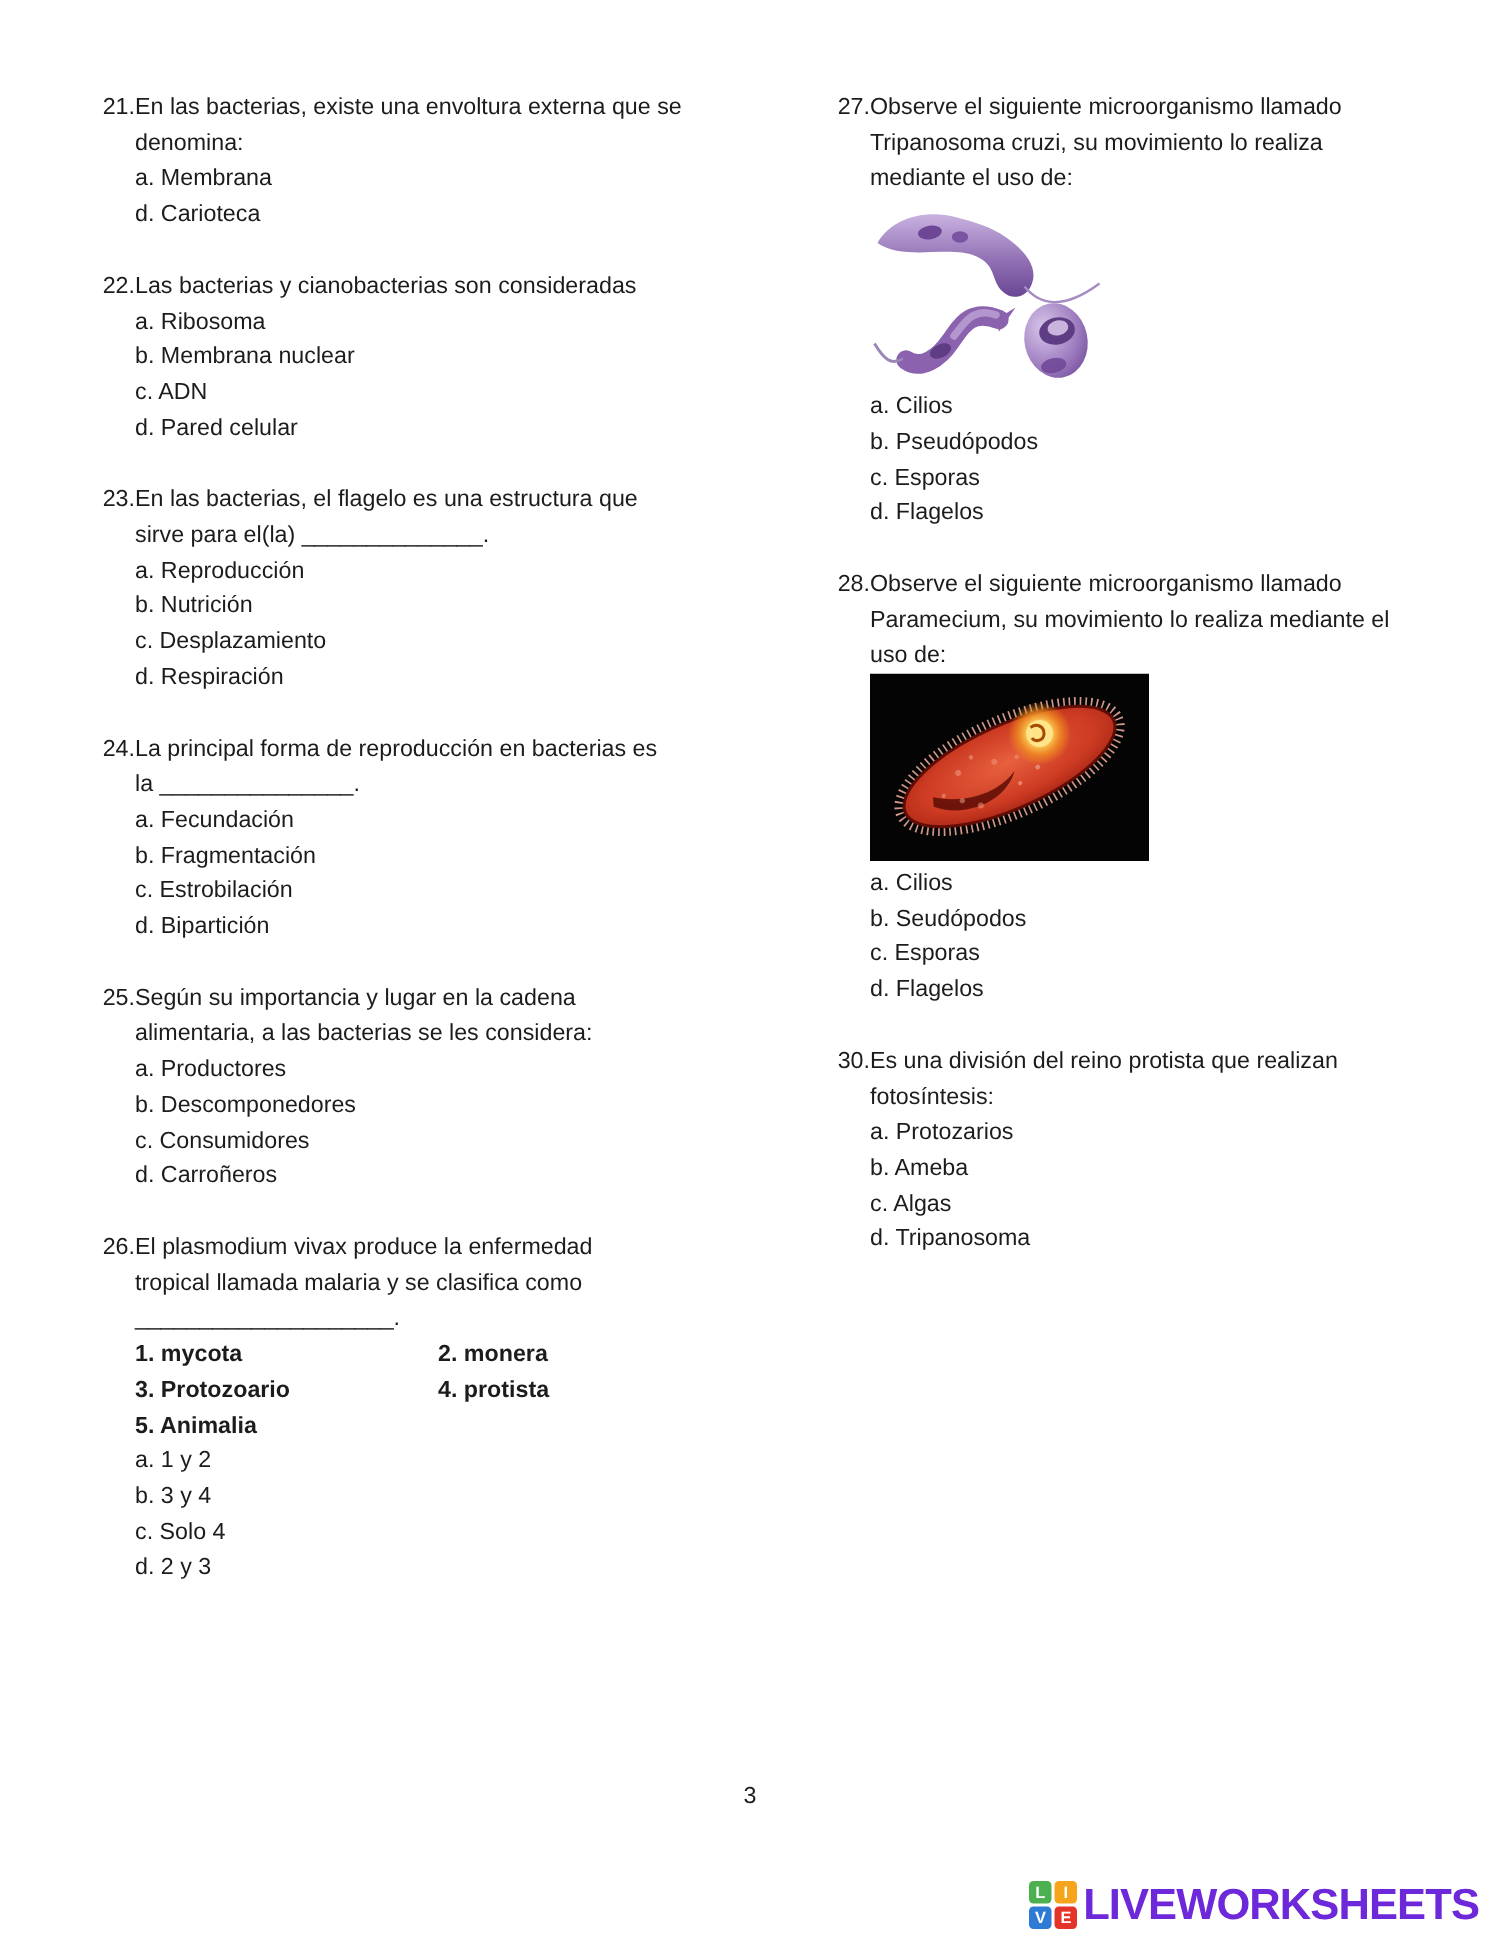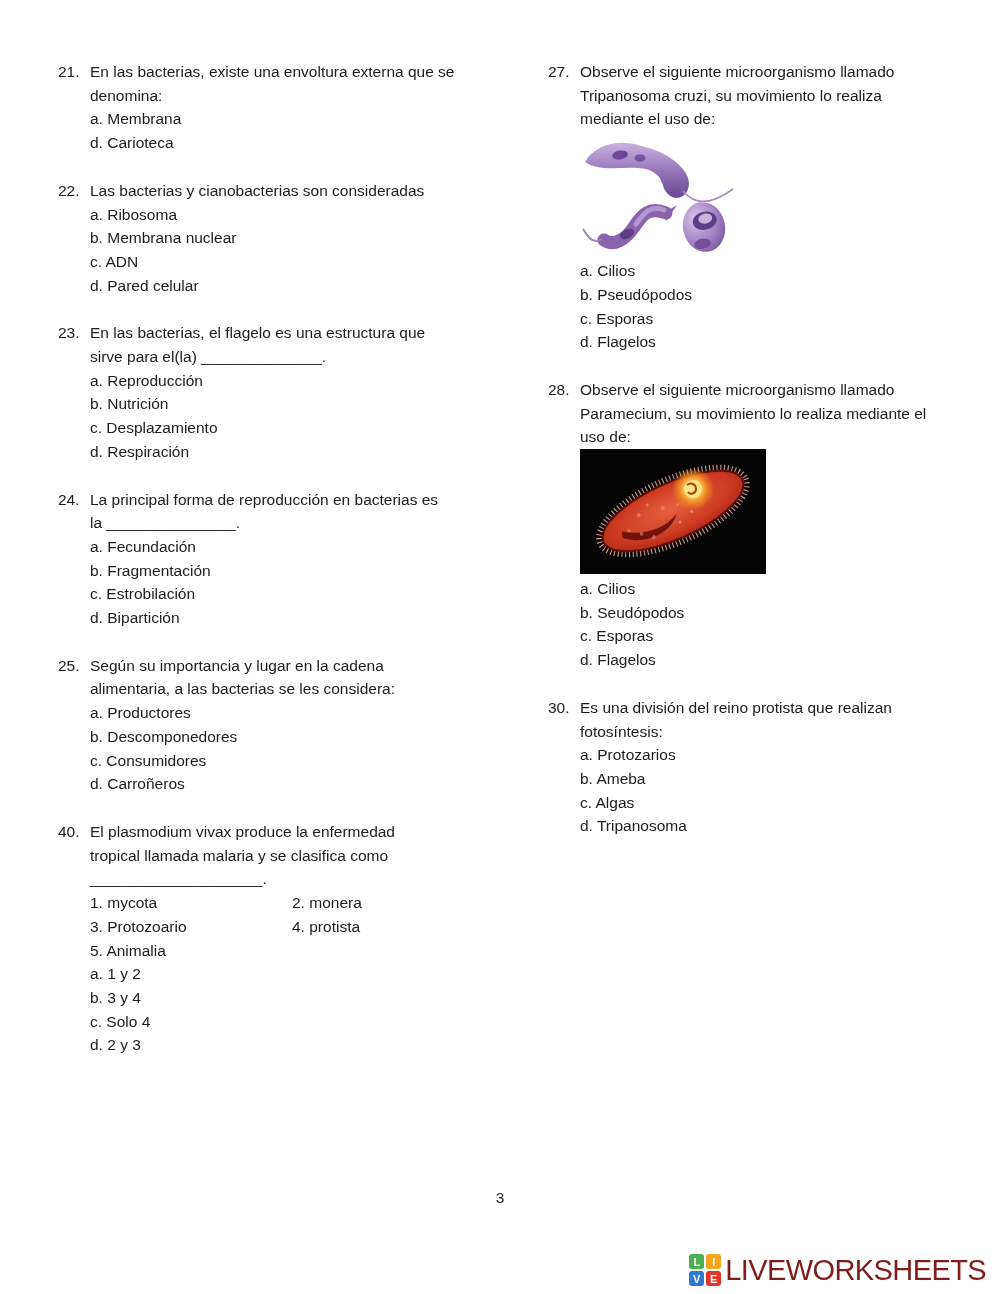--- a/index.html
+++ b/index.html
@@ -4,42 +4,42 @@
 <style>
   html,body { margin:0; padding:0; }
   body {
     width:1000px; height:1294px; background:#ffffff; position:relative;
     font-family:"Liberation Sans", sans-serif; color:#1c1c1c; overflow:hidden;
   }
   .col { position:absolute; top:60px; }
   .col-left  { left:58px;  width:458px; }
   .col-right { left:548px; width:466px; }
   .question { display:flex; margin-bottom:24px; }
-  .qnum  { flex:0 0 32px; font-size:15.5px; line-height:23.7px; }
+  .qnum  { flex:0 0 32px; font-size:15.5px; line-height:23.7px;text-align:right; }
   .qbody { flex:1; min-width:0; }
   .tline, .option, .items-row { font-size:15.5px; line-height:23.7px; white-space:nowrap; }
-  .items-row { display:flex; }
+  .items-row { display:flex;font-weight:bold; }
   .items-row .item-a { width:202px; flex:0 0 202px; }
   .q-image { margin:0 0 3px 0; line-height:0; }
   .page-num {
     position:absolute; top:1186px; left:0; width:1000px; text-align:center;
     font-size:15.5px; line-height:23.7px;
   }
   .logo { position:absolute; top:1253px; right:14px; display:flex; align-items:center; gap:4px; }
   .logo-grid {
     display:grid; grid-template-columns:15px 15px; grid-template-rows:15px 15px; gap:2px;
   }
   .logo-sq {
     display:flex; align-items:center; justify-content:center;
     color:#ffffff; font-weight:bold; font-size:11px; border-radius:3px;
   }
   .sq-l { background:#4caf50; } .sq-i { background:#f7a41d; }
   .sq-v { background:#2e7bd6; } .sq-e { background:#e5332a; }
   .logo-text {
-    font-size:29px; font-weight:normal; color:#7f1d1d; letter-spacing:-0.6px; line-height:34px;
+    font-size:29px; font-weight:bold; color:#6d28d9; letter-spacing:-0.6px; line-height:34px;
   }
 </style>
 </head>
 <body>
 
 <div class="col col-left">
 
   <div class="question">
     <div class="qnum">21.</div>
     <div class="qbody">
@@ -91,21 +91,21 @@
       <div class="tline">Según su importancia y lugar en la cadena</div>
       <div class="tline">alimentaria, a las bacterias se les considera:</div>
       <div class="option">a. Productores</div>
       <div class="option">b. Descomponedores</div>
       <div class="option">c. Consumidores</div>
       <div class="option">d. Carroñeros</div>
     </div>
   </div>
 
   <div class="question">
-    <div class="qnum">40.</div>
+    <div class="qnum">26.</div>
     <div class="qbody">
       <div class="tline">El plasmodium vivax produce la enfermedad</div>
       <div class="tline">tropical llamada malaria y se clasifica como</div>
       <div class="tline">____________________.</div>
       <div class="items-row">
         <span class="item-a">1. mycota</span>
         <span class="item-b">2. monera</span>
       </div>
       <div class="items-row">
         <span class="item-a">3. Protozoario</span>

